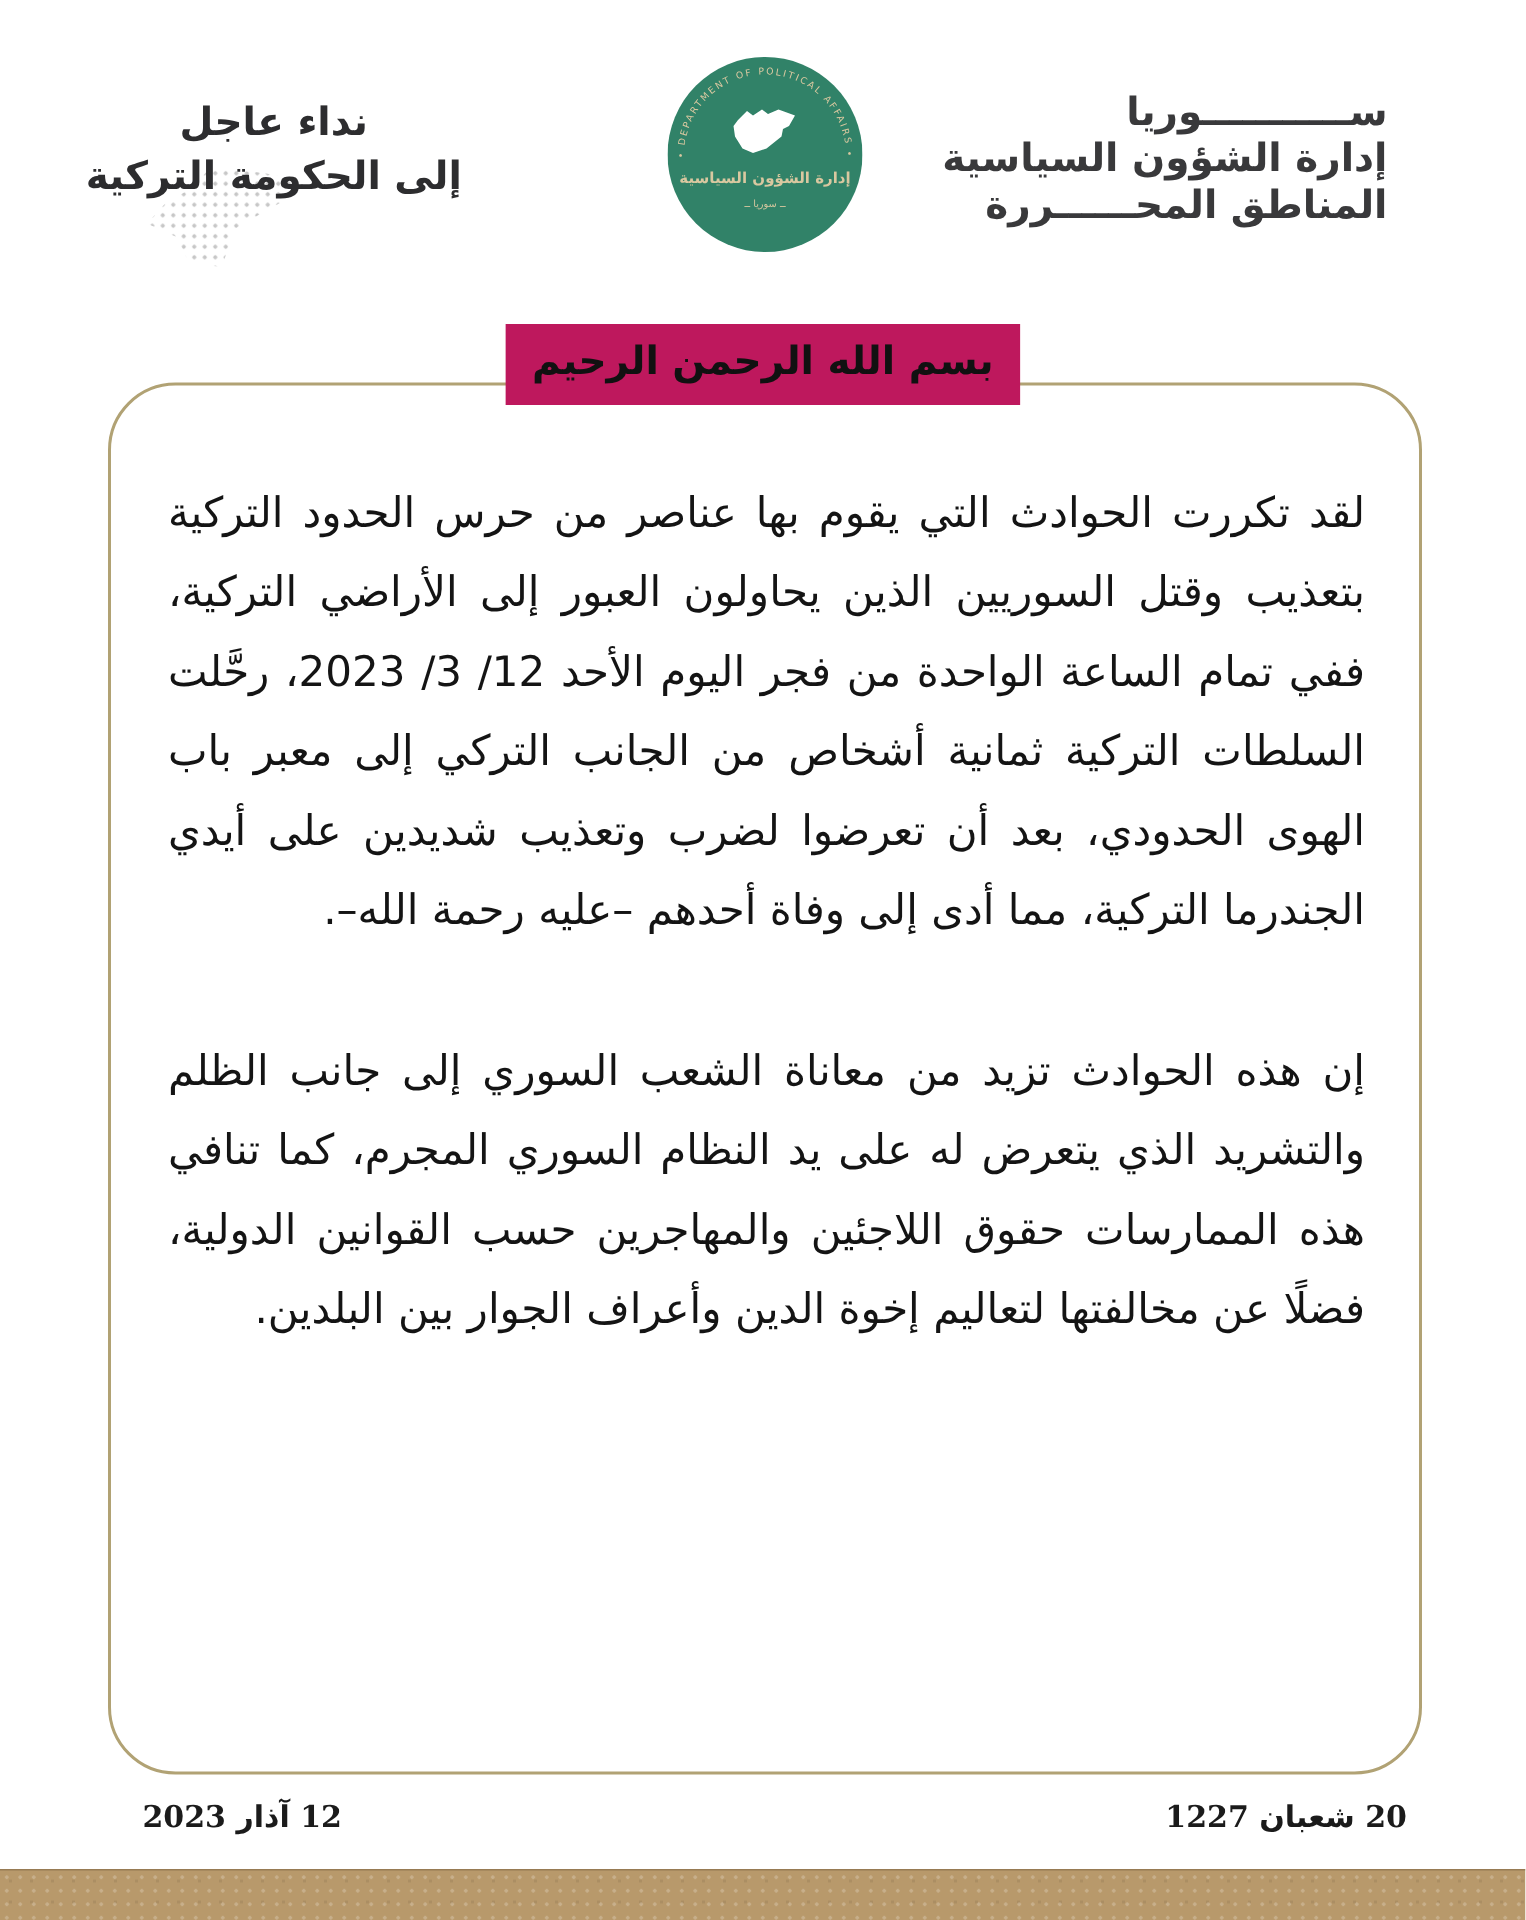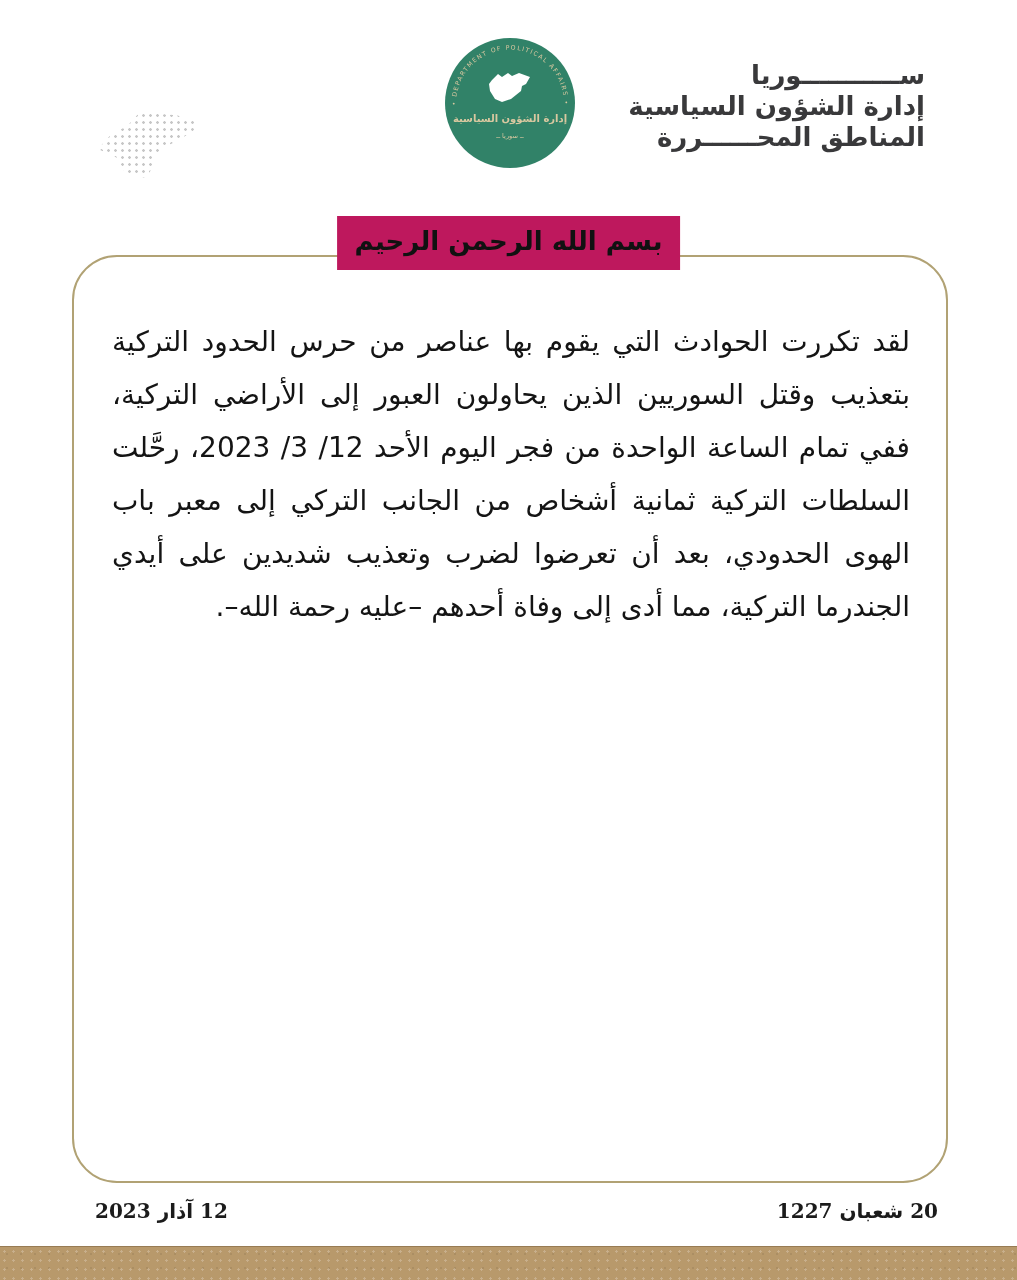--- a/index.html
+++ b/index.html
@@ -59,20 +59,22 @@
     background-size:9px 9px,14px 14px;
     border-top:1px solid rgba(90,70,40,.35);
   }
 </style>
 </head>
 <body>
 
 <div class="dot-map"></div>
 
 <div class="header-left">
+  <div>نداء عاجل</div>
+  <div>إلى الحكومة التركية</div>
 </div>
 
 <div class="logo">
   <svg viewBox="0 0 130 130" width="130" height="130">
     <circle cx="65" cy="65" r="65" fill="#318268"></circle>
     <defs>
       <path id="arcTop" d="M 15 86 A 54 54 0 1 1 115 86" fill="none"></path>
     </defs>
     <text font-size="6.2" letter-spacing="1.4" fill="#d9c8a0" font-family="DejaVu Sans, sans-serif">
       <textPath href="#arcTop" startOffset="50%" text-anchor="middle">• DEPARTMENT OF POLITICAL AFFAIRS •</textPath>
@@ -86,20 +88,21 @@
 <div class="header-right">
   <div>ســـــــــــوريا</div>
   <div>إدارة الشؤون السياسية</div>
   <div>المناطق المحــــــررة</div>
 </div>
 
 <div class="basmala">بسم الله الرحمن الرحيم</div>
 
 <div class="letter-box">
   <p>لقد تكررت الحوادث التي يقوم بها عناصر من حرس الحدود التركية بتعذيب وقتل السوريين الذين يحاولون العبور إلى الأراضي التركية، ففي تمام الساعة الواحدة من فجر اليوم الأحد 12/ 3/ 2023، رحَّلت السلطات التركية ثمانية أشخاص من الجانب التركي إلى معبر باب الهوى الحدودي، بعد أن تعرضوا لضرب وتعذيب شديدين على أيدي الجندرما التركية، مما أدى إلى وفاة أحدهم –عليه رحمة الله–.</p>
+  <p>إن هذه الحوادث تزيد من معاناة الشعب السوري إلى جانب الظلم والتشريد الذي يتعرض له على يد النظام السوري المجرم، كما تنافي هذه الممارسات حقوق اللاجئين والمهاجرين حسب القوانين الدولية، فضلًا عن مخالفتها لتعاليم إخوة الدين وأعراف الجوار بين البلدين.</p>
 </div>
 
 <div class="footer-dates">
   <span>12 آذار 2023</span>
   <span>20 شعبان 1227</span>
 </div>
 
 <div class="kraft-strip"></div>
 
 </body></html>

